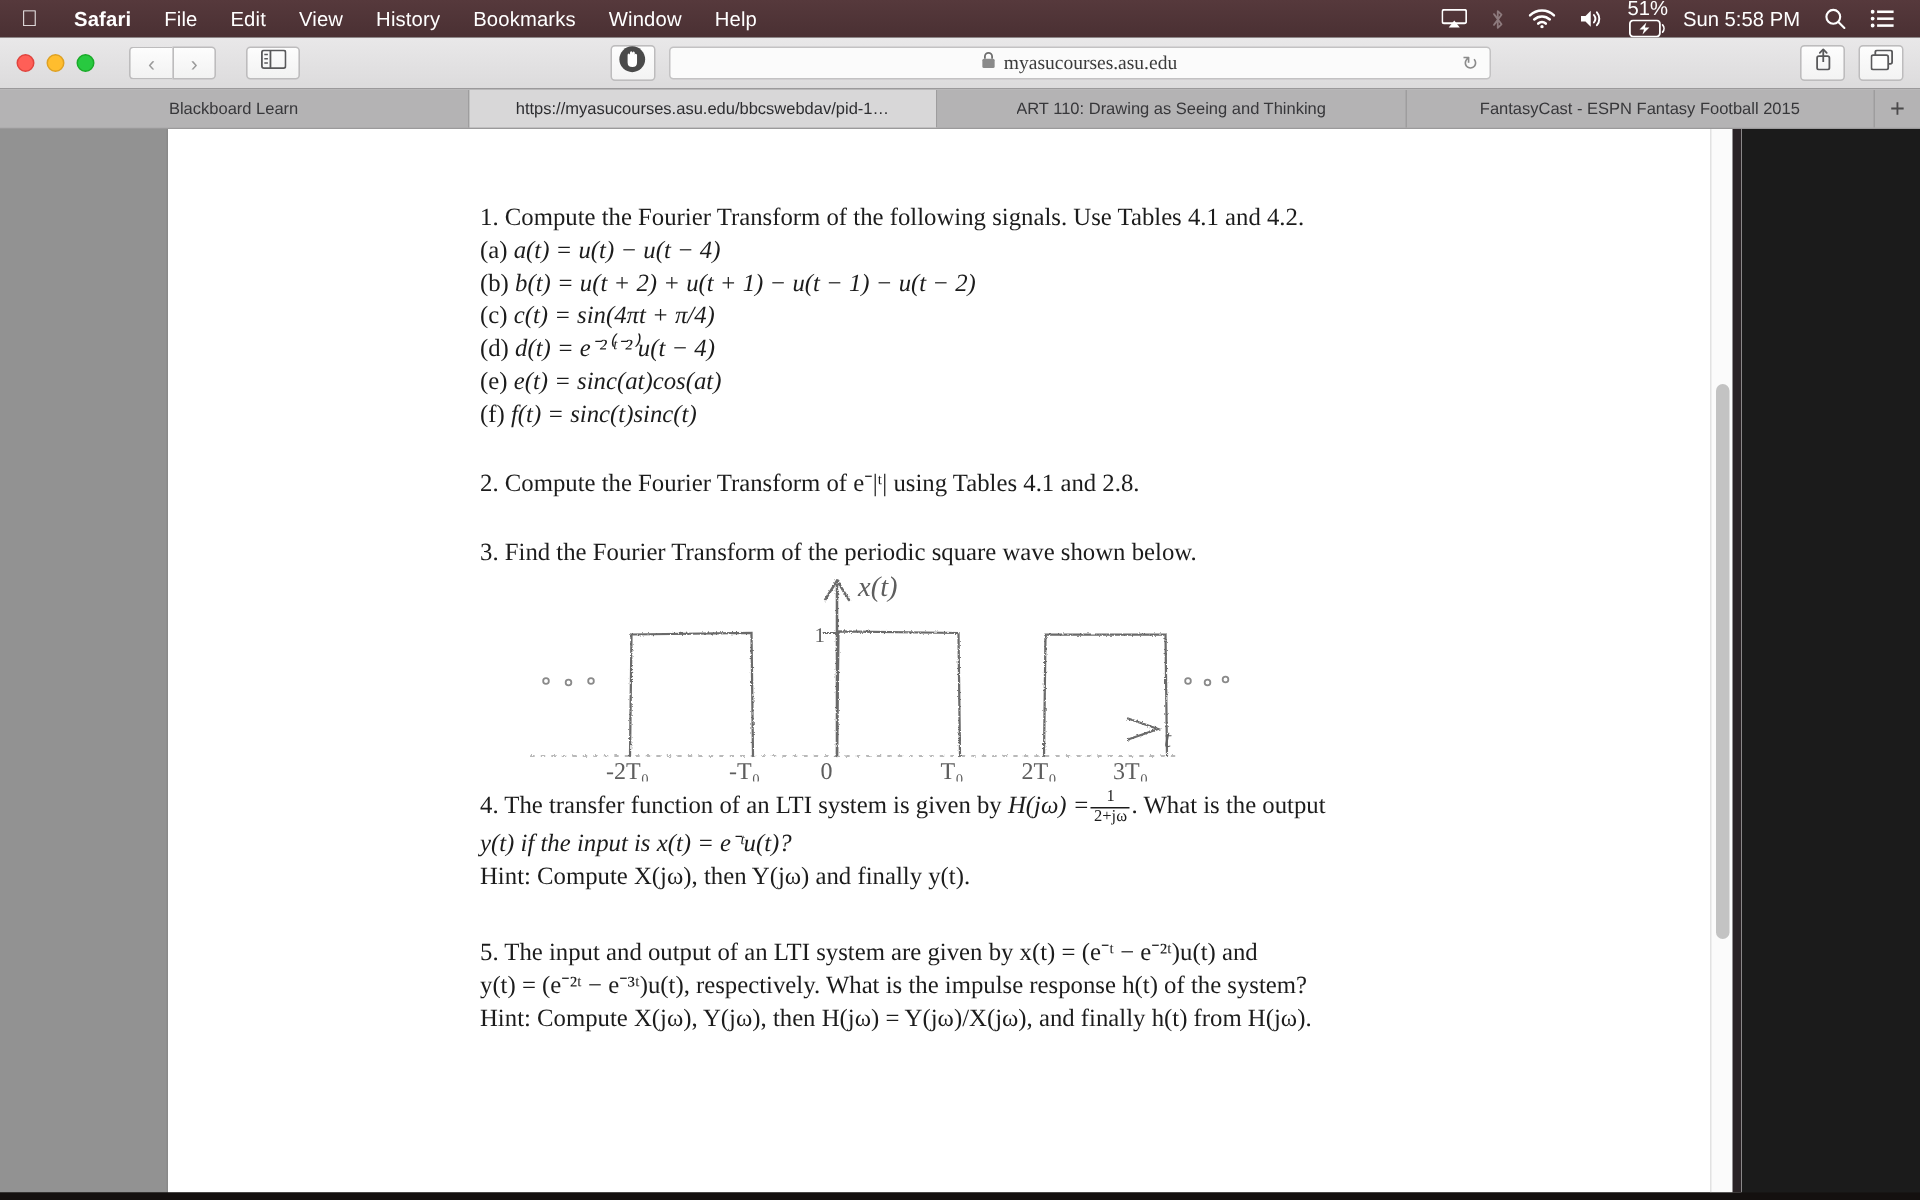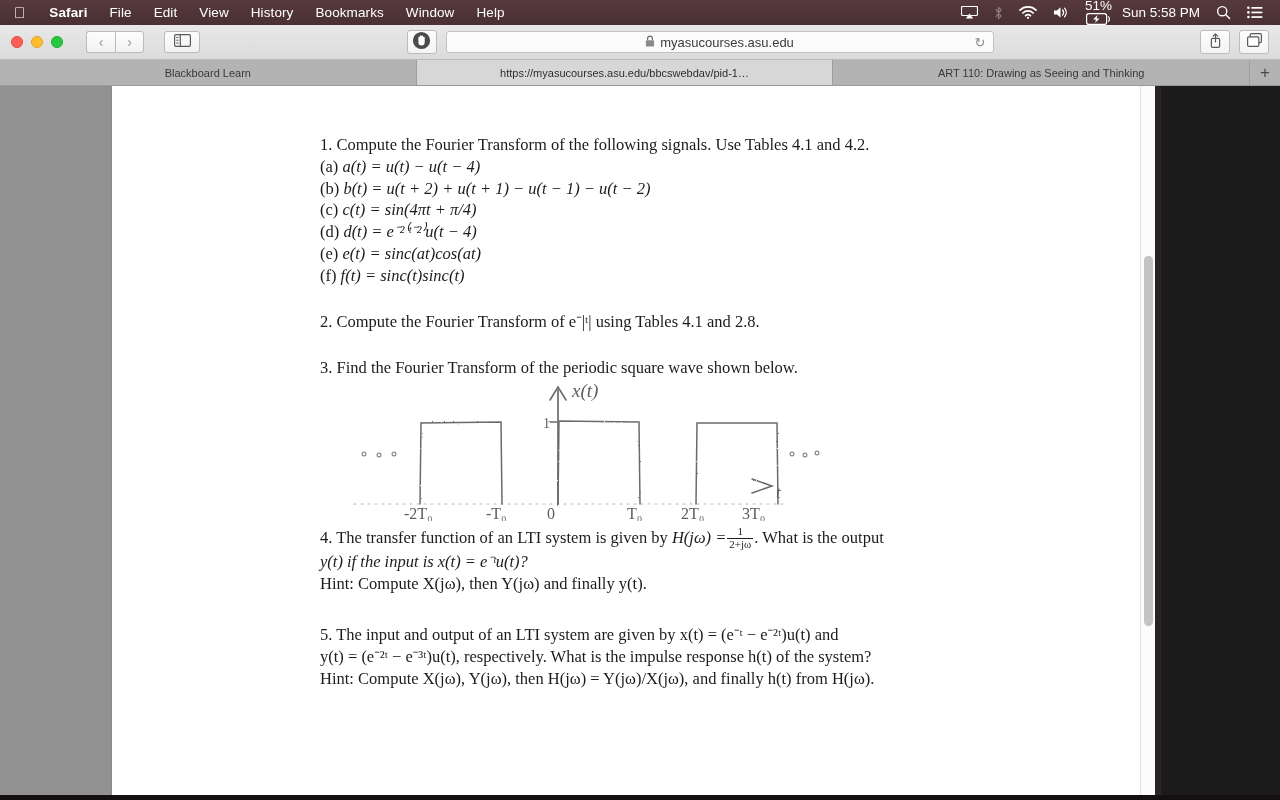--- a/index.html
+++ b/index.html
@@ -73,21 +73,21 @@
     display: flex; align-items: center; justify-content: center;
   }
   #urlbar {
     width: 548px; height: 22px; margin-left: 9px;
     background: #fbfbfb; border: 1px solid #c3c2c3; border-radius: 3px;
     display: flex; align-items: center; justify-content: center;
     position: relative;
   }
   #urlbar .urltext {
     font-size: 13px; color: #3b3b3b;
-    display: flex; align-items: center; gap: 5px;
+    display: flex; align-items: center; gap: 5px; font-family: Liberation Serif, serif;
   }
   #urlbar .reload {
     position: absolute; right: 7px; top: 50%; transform: translateY(-50%);
     color: #8b8b8b; font-size: 13px;
   }
   .right-btns { display: flex; gap: 9px; margin-left: auto; padding-right: 11px; }
   .rb { width: 30px; height: 24px;
     background: linear-gradient(180deg,#fdfdfd,#f3f3f3);
     border: 1px solid #bdbcbd; border-radius: 3px;
     display: flex; align-items: center; justify-content: center; }
@@ -328,20 +328,23 @@
 <div id="tabbar">
   <div class="tab">
     <span>Blackboard Learn</span>
   </div>
   <div class="tab active">
     <span>https://myasucourses.asu.edu/bbcswebdav/pid-1…</span>
   </div>
   <div class="tab">
     <span>ART 110: Drawing as Seeing and Thinking</span>
   </div>
+  <div class="tab">
+    <span>FantasyCast - ESPN Fantasy Football 2015</span>
+  </div>
   <div class="tab-add">+</div>
 </div>
 
 <div id="content">
   <div id="pdfpage">
 
     <div id="doc">
 
       <div class="prob">
         <div class="ln">

